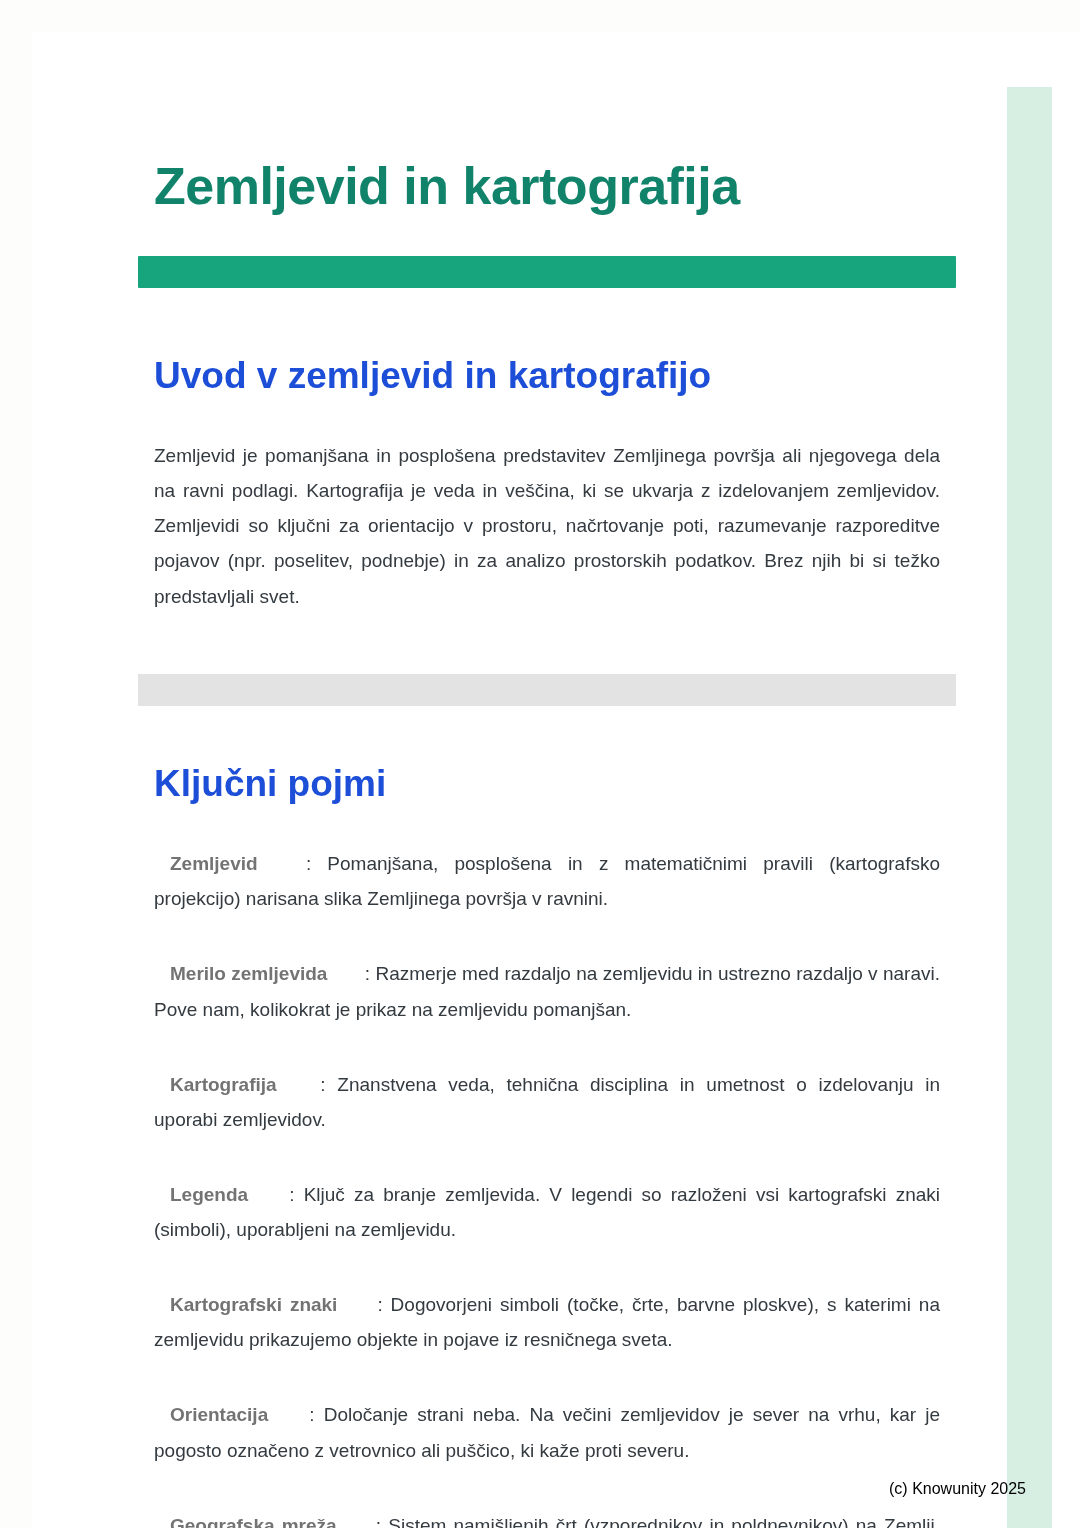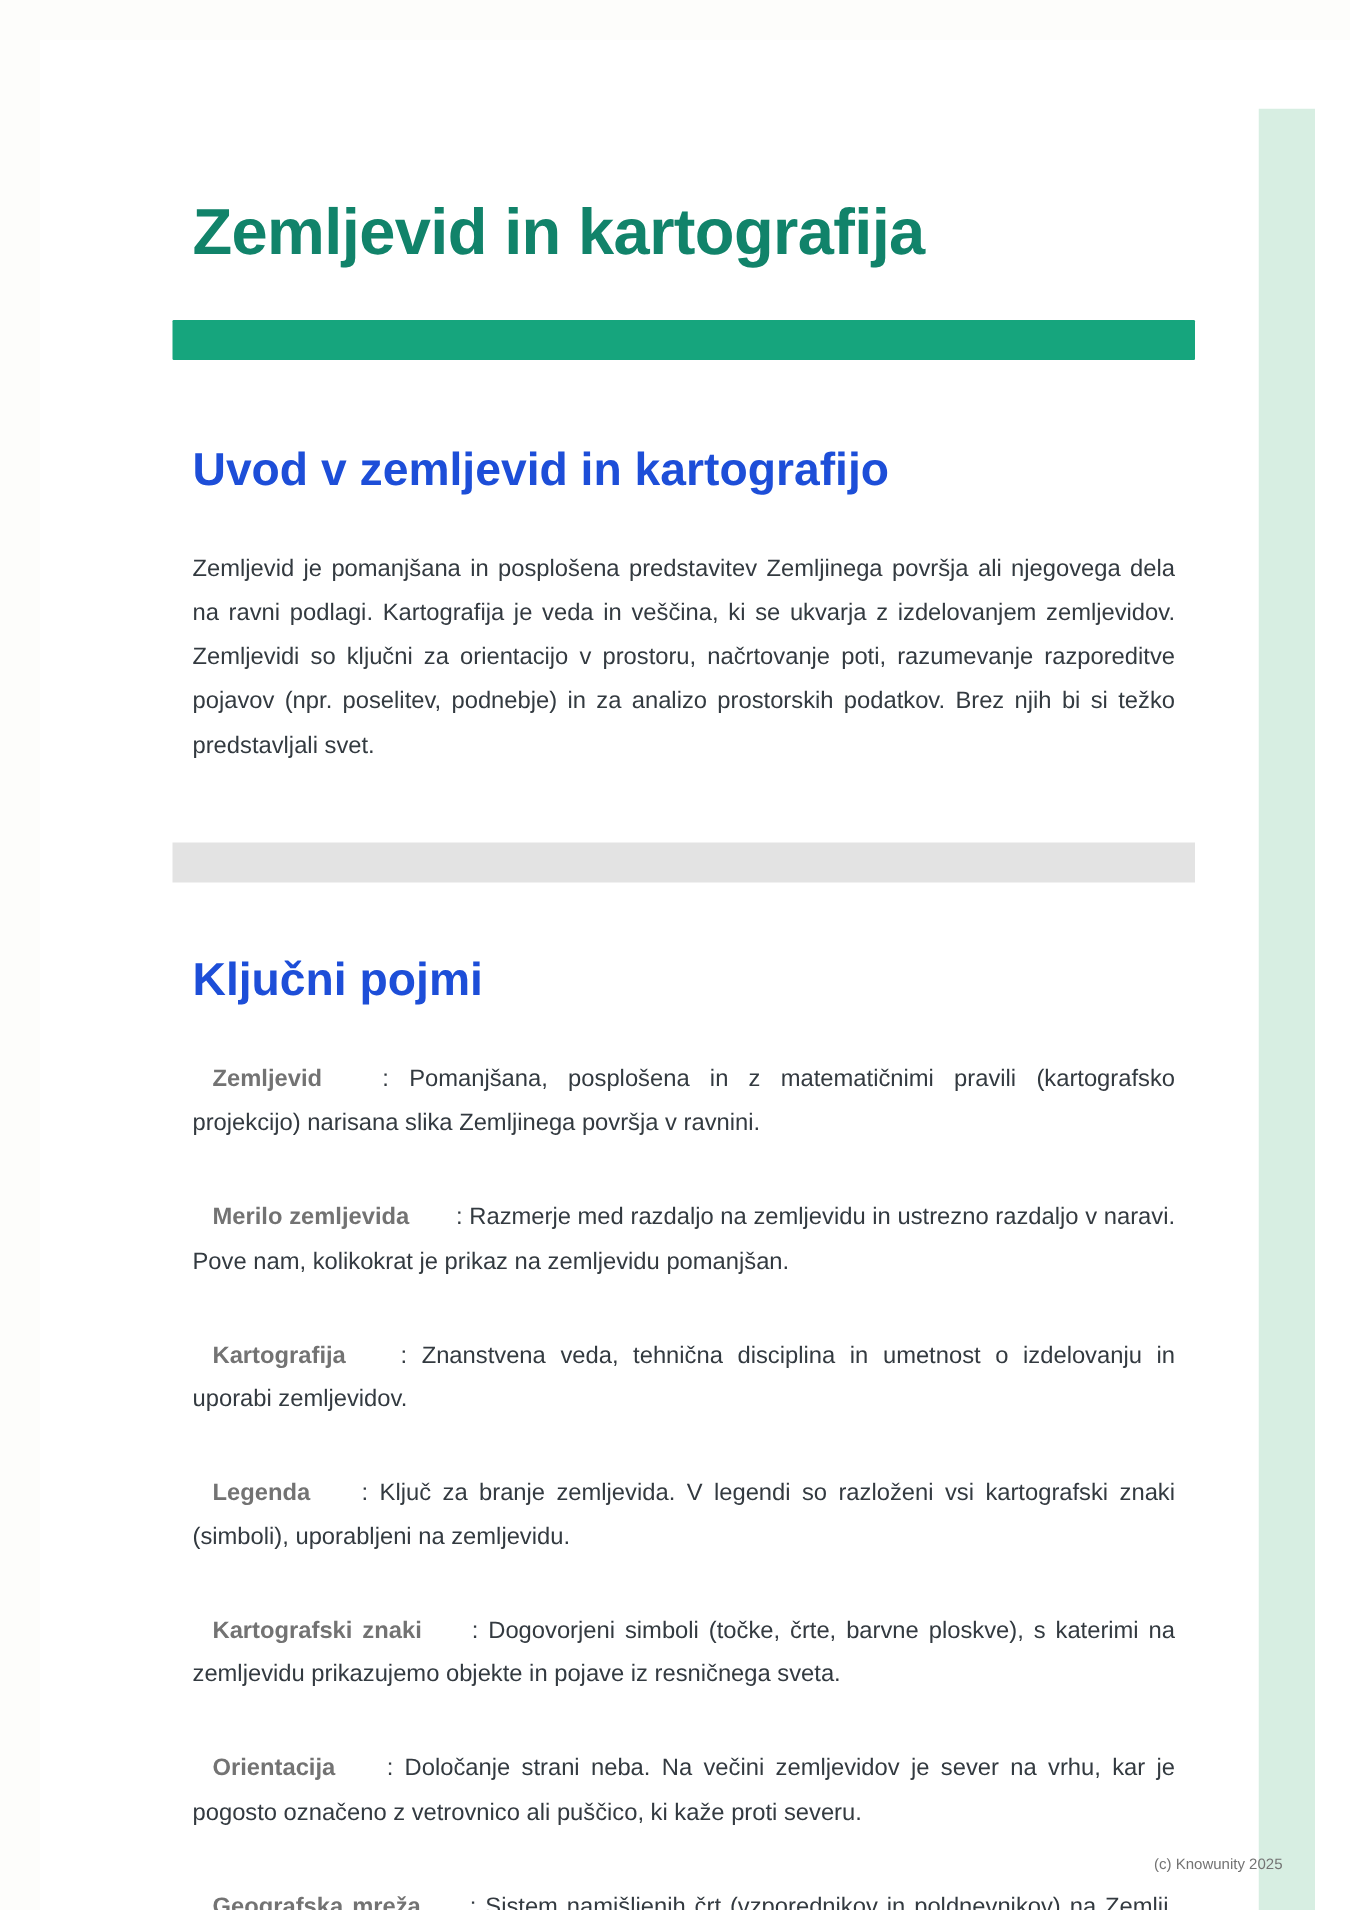--- a/index.html
+++ b/index.html
@@ -88,22 +88,22 @@
     font-size: 24px;
     font-weight: 700;
     color: #0f8a68;
     line-height: 1.2;
   }
 
   .footer-credit {
     position: absolute;
     right: 70px;
     bottom: 46px;
-    font-size: 12px;
-    color: #737373;
+    font-size: 16px;
+    color: #000000;
     z-index: 2;
   }
 </style>
 </head>
 <body>
 
 <div class="page">
 
   <div class="accent-strip"></div>
 

